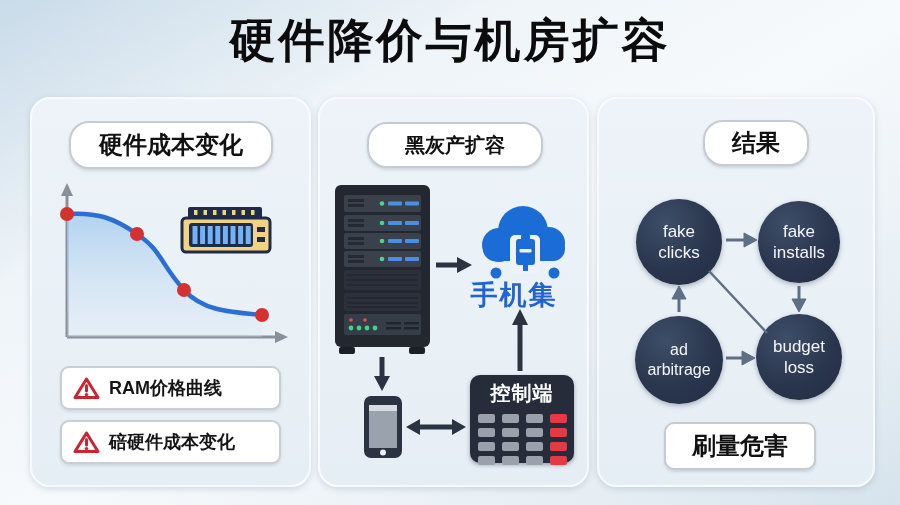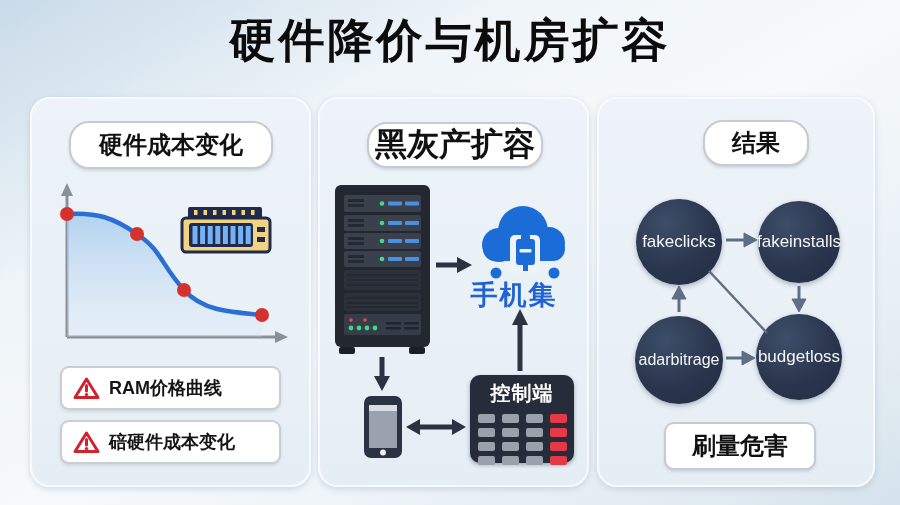--- a/index.html
+++ b/index.html
@@ -20,21 +20,21 @@
   }
   .panel-left{left:30px;width:277px;}
   .panel-mid{left:318px;width:267px;}
   .panel-right{left:597px;width:274px;}
   .hdr{
     position:absolute;background:#ffffff;border:2px solid #c6cbd2;border-radius:20px;
     display:flex;align-items:center;justify-content:center;
     font-weight:800;color:#111;box-shadow:0 2px 3px rgba(100,120,140,.22);
   }
   .hdr-left{left:37px;top:22px;width:200px;height:44px;font-size:24px;}
-  .hdr-mid{left:47px;top:23px;width:172px;height:42px;font-size:32px;}
+  .hdr-mid{left:47px;top:23px;width:172px;height:42px;font-size:20px;}
   .hdr-right{left:104px;top:21px;width:102px;height:42px;font-size:24px;}
   .chart-svg{position:absolute;left:10px;top:80px;}
   .warn{
     position:absolute;left:28px;width:221px;height:44px;background:#fff;
     border:2px solid #c9ced5;border-radius:9px;
     display:flex;align-items:center;gap:9px;padding-left:11px;box-sizing:border-box;
     font-size:18px;font-weight:700;color:#151515;
     box-shadow:0 2px 3px rgba(100,120,140,.18);
   }
   .warn1{top:267px;}
@@ -55,21 +55,21 @@
   }
   .controller-grid{
     display:grid;grid-template-columns:repeat(4,17px);grid-auto-rows:9px;
     gap:5px 7px;justify-content:center;margin-top:7px;
   }
   .controller-grid span{background:#9aa1ab;border-radius:2px;display:block;}
   .controller-grid span:nth-child(4n){background:#e63946;}
   .node{
     position:absolute;border-radius:50%;
     background:radial-gradient(circle at 35% 28%,#3e4e68 0%,#2a364e 55%,#222d42 100%);
-    color:#f3f5f8;display:flex;flex-direction:row;align-items:center;justify-content:center;
+    color:#f3f5f8;display:flex;flex-direction:column;align-items:center;justify-content:center;
     font-size:17px;line-height:1.25;text-align:center;
     box-shadow:0 2px 5px rgba(50,65,90,.35);
   }
   .node-fake-clicks{left:37px;top:100px;width:86px;height:86px;}
   .node-fake-installs{left:159px;top:102px;width:82px;height:82px;}
   .node-ad-arbitrage{left:36px;top:217px;width:88px;height:88px;font-size:16px;}
   .node-budget-loss{left:157px;top:215px;width:86px;height:86px;}
   .right-svg{position:absolute;left:0;top:0;z-index:1;}
   .footer-box{
     left:65px;top:323px;width:148px;height:44px;font-size:24px;position:absolute;

